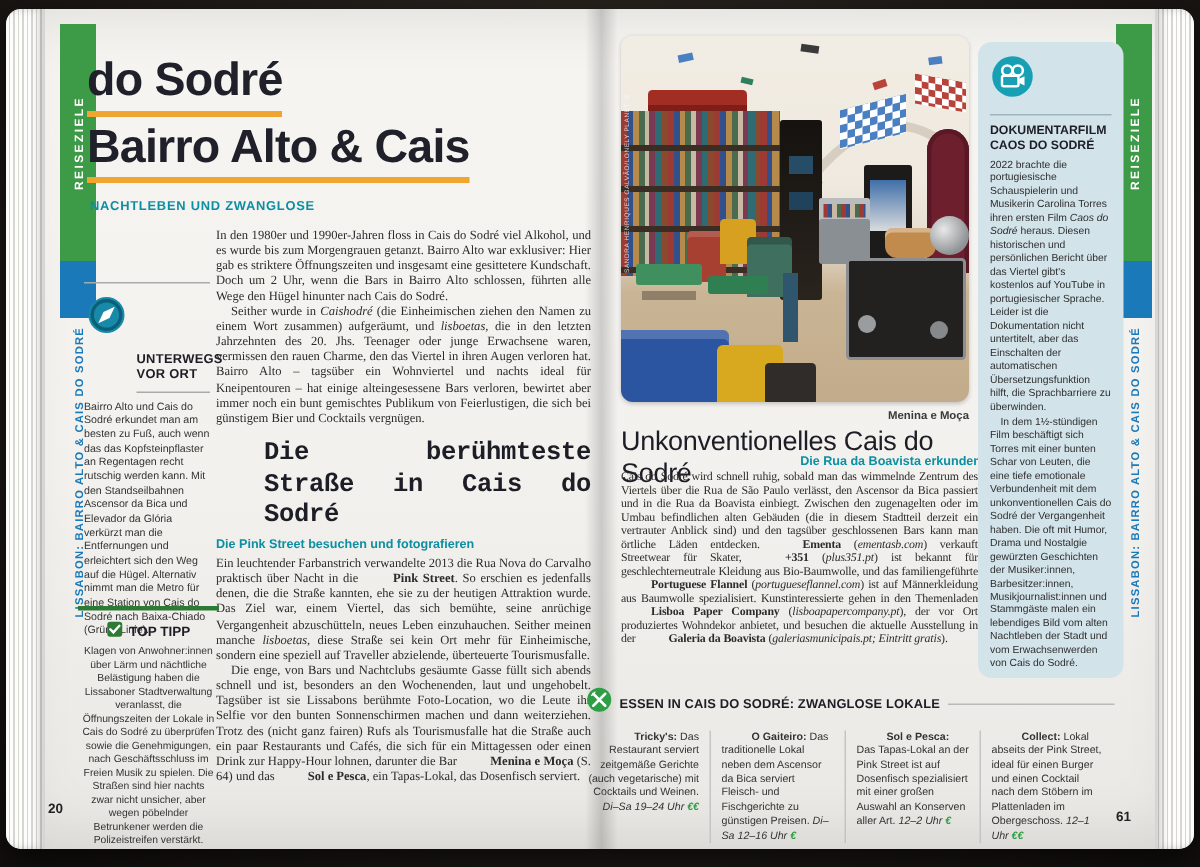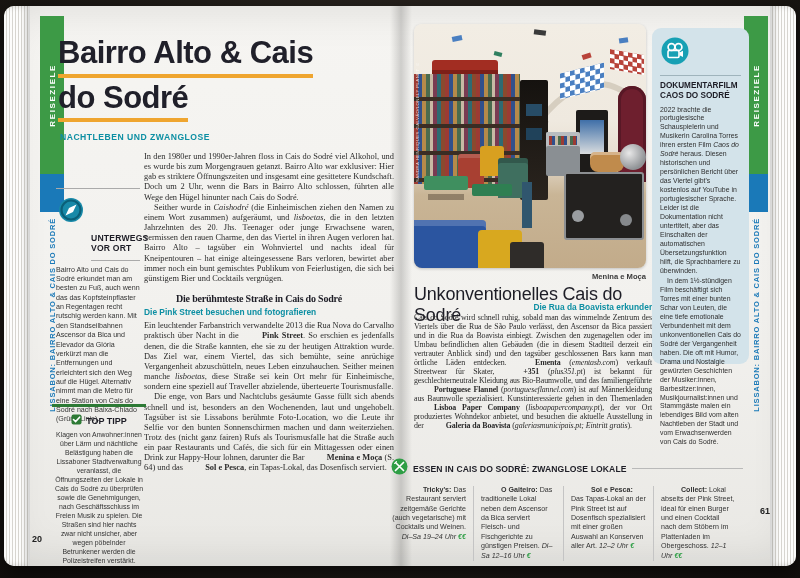--- a/index.html
+++ b/index.html
@@ -32,48 +32,48 @@
 
   
   .title-block{position:absolute;left:54px;top:30px;width:336px;color:#20202a;}
   .title-line{display:table;font-size:31px;font-weight:800;letter-spacing:-.5px;line-height:1.12;
     border-bottom:4px solid #efa52f;padding-bottom:3px;margin-bottom:3px;}
   .subtitle{position:absolute;left:56px;top:126px;font-size:8.6px;font-weight:bold;letter-spacing:.5px;color:#0d8fa3;}
   .main-col{position:absolute;left:140px;top:146px;width:250px;
     font-family:"Liberation Serif", serif;font-size:8.4px;line-height:1.21;color:#2b2b2b;text-align:justify;}
   .main-col p{margin:0;}
   .main-col p.ind{text-indent:10px;}
-  .sec-head{font-family:Liberation Serif, serif;font-size:10px;font-weight:800;color:#1d1d26;letter-spacing:-.2px;margin:9px 0 2px;padding-left:32px;}
+  .sec-head{font-family:Liberation Mono, monospace;font-size:17px;font-weight:800;color:#1d1d26;letter-spacing:-.2px;margin:9px 0 2px;padding-left:32px;}
   .sec-sub{font-family:"Liberation Sans",sans-serif;font-size:8.4px;font-weight:bold;color:#0d8fa3;margin:0 0 4px;}
 
   .lsidebar{position:absolute;left:52px;top:182px;width:84px;border-top:1px solid #aaa;padding-top:8px;}
   .lsidebar .icon-wrap{margin:0 0 6px 2px;}
   .lsb-head{font-size:8.6px;font-weight:800;color:#1d1d26;line-height:1.2;letter-spacing:.2px;border-bottom:1px solid #aaa;padding-bottom:6px;margin-bottom:5px;margin-left:35px;}
   .lsb-body{font-size:7.1px;line-height:1.32;color:#333;}
   .tipbox{position:absolute;left:48px;top:398px;width:90px;border-top:3px solid #2d7a35;border-bottom:3px solid #2d7a35;
     padding:7px 2px 8px;text-align:center;}
   .tip-label{display:flex;align-items:center;justify-content:center;gap:4px;font-size:9px;font-weight:800;color:#1d1d26;margin-bottom:4px;}
   .tip-body{font-size:6.9px;line-height:1.3;color:#333;}
   .pagenum{position:absolute;font-size:9px;font-weight:bold;color:#222;}
-  .pn-left{left:28px;top:528px;} .pn-right{left:740px;top:500px;margin-left:16px;}
+  .pn-left{left:28px;top:528px;} .pn-right{left:740px;top:533px;}
 
   
   .photo{position:absolute;left:410px;top:18px;width:232px;height:244px;border-radius:8px;overflow:hidden;
     background:linear-gradient(180deg,#f2ede4 0%,#efe9df 40%,#e6ddcf 55%,#c9b596 70%,#c2ab8a 100%);
     box-shadow:0 1px 3px rgba(0,0,0,.2);}
   .ph{position:absolute;}
   .photo-credit{position:absolute;left:1px;top:8px;width:8px;height:150px;color:rgba(255,255,255,.75);
     font-size:4.3px;letter-spacing:.4px;display:flex;justify-content:flex-start;}
   .caption{position:absolute;left:410px;top:266px;width:232px;text-align:right;font-size:7.6px;font-weight:bold;color:#3a3a3a;}
   .r-head{position:absolute;left:410px;top:278px;width:240px;font-size:18px;font-weight:400;letter-spacing:-.2px;color:#1d1d26;}
   .r-sub{position:absolute;left:410px;top:296px;width:240px;font-size:8.4px;font-weight:bold;color:#0d8fa3;text-align:right;}
   .r-body{position:absolute;left:410px;top:307px;width:238px;
     font-family:"Liberation Serif", serif;font-size:7.9px;line-height:1.14;letter-spacing:-.1px;color:#2b2b2b;text-align:justify;}
 
-  .docbox{position:absolute;left:648px;top:22px;width:97px;height:336px;background:#d3e3ea;border-radius:9px;
+  .docbox{position:absolute;left:648px;top:22px;width:97px;height:424px;background:#d3e3ea;border-radius:9px;
     padding:8px 8px 0;box-sizing:border-box;}
   .doc-head{font-size:8.2px;font-weight:800;color:#1d1d26;line-height:1.25;border-top:1px solid #9fb4bc;padding-top:5px;margin-top:5px;}
   .doc-body{font-size:6.9px;line-height:1.3;color:#2e2e2e;margin-top:4px;}
   .doc-body p{margin:0;}
   .doc-body p.ind{text-indent:7px;margin-top:1px;}
 
   .eat{position:absolute;left:387px;top:452px;width:352px;}
   .eat-head{display:flex;align-items:center;gap:5px;}
   .eat-head-label{font-size:8.6px;font-weight:800;letter-spacing:.1px;color:#1d1d26;white-space:nowrap;}
   .eat-rule{flex:1;height:1px;background:#b9b9b9;}
@@ -104,22 +104,22 @@
 
   <div class="tab green pos-right">
     <span class="vtext">REISEZIELE</span>
   </div>
   <div class="tab bluesq pos-right"></div>
   <div class="spine-label pos-right">
     <span class="vtext">LISSABON: BAIRRO ALTO &amp; CAIS DO SODRÉ</span>
   </div>
 
   <div class="title-block">
+    <span class="title-line">do Sodré</span>
     <span class="title-line">Bairro Alto &amp; Cais</span>
-    <span class="title-line">do Sodré</span>
   </div>
   <div class="subtitle">NACHTLEBEN UND ZWANGLOSE</div>
 
   <div class="main-col">
     <p>In den 1980er und 1990er-Jahren floss in Cais do Sodré viel Alkohol, und es wurde bis zum Morgengrauen getanzt. Bairro Alto war exklusiver: Hier gab es striktere Öffnungszeiten und insgesamt eine gesittetere Kundschaft. Doch um 2 Uhr, wenn die Bars in Bairro Alto schlossen, führten alle Wege den Hügel hinunter nach Cais do Sodré.</p>
     <p class="ind"><span>Seither wurde in </span><span class="sg-i">Caishodré</span><span> (die Einheimischen ziehen den Namen zu einem Wort zusammen) aufgeräumt, und </span><span class="sg-i">lisboetas</span><span>, die in den letzten Jahrzehnten des 20. Jhs. Teenager oder junge Erwachsene waren, vermissen den rauen Charme, den das Viertel in ihren Augen verloren hat. Bairro Alto – tagsüber ein Wohnviertel und nachts ideal für Kneipentouren – hat einige alteingesessene Bars verloren, bewirtet aber immer noch ein bunt gemischtes Publikum von Feierlustigen, die sich bei günstigem Bier und Cocktails vergnügen.</span></p>
     <div class="sec-head">Die berühmteste Straße in Cais do Sodré</div>
     <div class="sec-sub">Die Pink Street besuchen und fotografieren</div>
     <p><span>Ein leuchtender Farbanstrich verwandelte 2013 die Rua Nova do Carvalho praktisch über Nacht in die </span><span class="sg-b">Pink Street</span><span>. So erschien es jedenfalls denen, die die Straße kannten, ehe sie zu der heutigen Attraktion wurde. Das Ziel war, einem Viertel, das sich bemühte, seine anrüchige Vergangenheit abzuschütteln, neues Leben einzuhauchen. Seither meinen manche </span><span class="sg-i">lisboetas</span><span>, diese Straße sei kein Ort mehr für Einheimische, sondern eine speziell auf Traveller abzielende, überteuerte Tourismusfalle.</span></p>
     <p class="ind"><span>Die enge, von Bars und Nachtclubs gesäumte Gasse füllt sich abends schnell und ist, besonders an den Wochenenden, laut und ungehobelt. Tagsüber ist sie Lissabons berühmte Foto-Location, wo die Leute ihr Selfie vor den bunten Sonnenschirmen machen und dann weiterziehen. Trotz des (nicht ganz fairen) Rufs als Tourismusfalle hat die Straße auch ein paar Restaurants und Cafés, die sich für ein Mittagessen oder einen Drink zur Happy-Hour lohnen, darunter die Bar </span><span class="sg-b">Menina e Moça</span><span> (S. 64) und das </span><span class="sg-b">Sol e Pesca</span><span>, ein Tapas-Lokal, das Dosenfisch serviert.</span></p>

